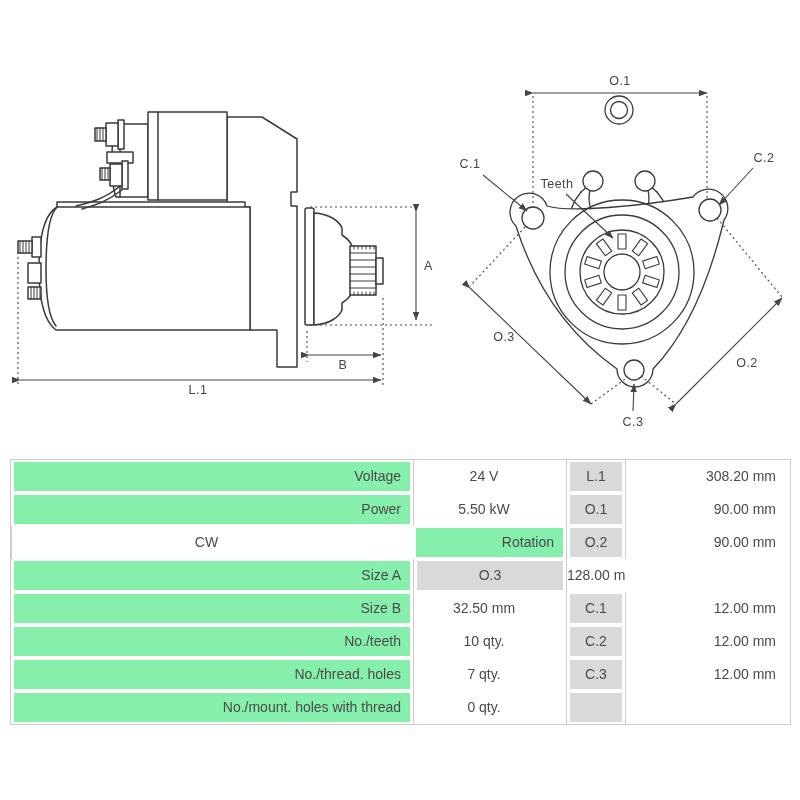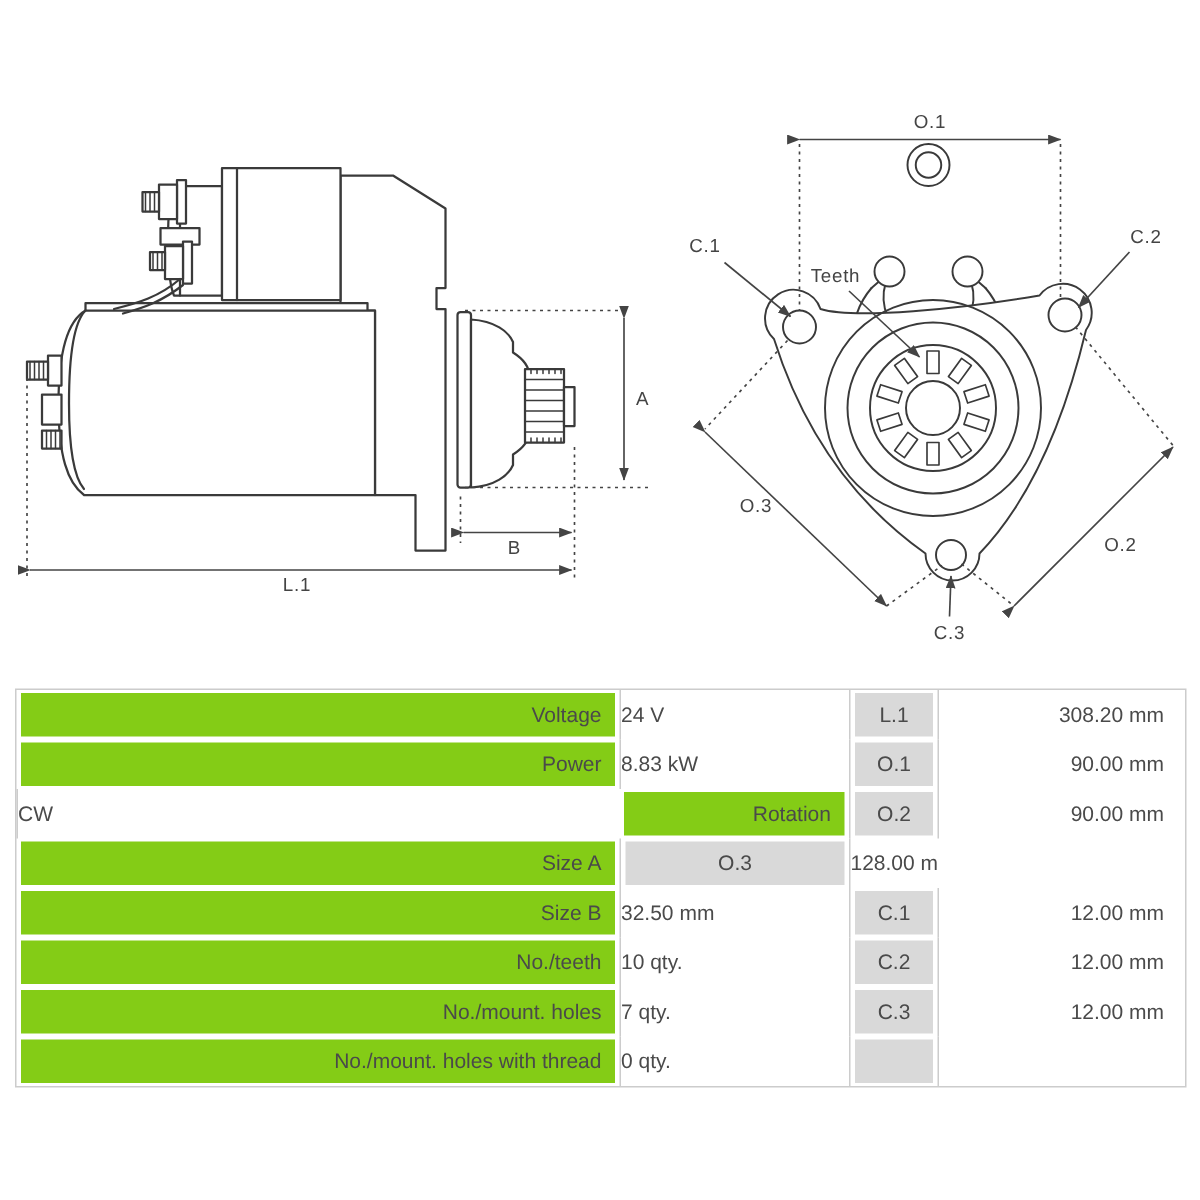--- a/index.html
+++ b/index.html
@@ -25,22 +25,22 @@
     display:grid;
     grid-template-columns:402px 153px 59px 163px;
     height:33px;
   }
   .cell{box-sizing:border-box;height:33px;overflow:hidden;}
   .cell.c2,.cell.c3,.cell.c4{border-left:1px solid #cccccc;}
   .inner{
     height:29px;margin:2px 0;line-height:29px;
     font-size:14px;color:#4a4a4a;white-space:nowrap;
   }
-  .c1 .inner{background:#84cc16;margin:2px 3px;text-align:right;padding-right:9px;}
-  .c2 .inner{text-align:left;padding-right:12px;}
+  .c1 .inner{background:#86efac;margin:2px 3px;text-align:right;padding-right:9px;}
+  .c2 .inner{text-align:center;padding-right:12px;}
   .c3 .inner{background:#d9d9d9;margin:2px 3px;text-align:center;}
   .c4 .inner{text-align:right;padding-right:12px;}
 </style>
 </head>
 <body>
 
 <svg class="drawings" width="800" height="450" viewBox="0 0 800 450">
   <defs>
     <marker id="arr" orient="auto" markerWidth="9" markerHeight="8" refX="7.5" refY="3">
       <path d="M0,0 L8,3 L0,6 Z" fill="#444444" stroke="none"></path>
@@ -166,21 +166,21 @@
     <div class="cell c4">
         <div class="inner">308.20 mm</div>
       </div>
   </div>
 
   <div class="spec-row">
     <div class="cell c1">
         <div class="inner">Power</div>
       </div>
     <div class="cell c2">
-        <div class="inner">8.83 kW</div>
+        <div class="inner">5.50 kW</div>
       </div>
     <div class="cell c3">
         <div class="inner">O.1</div>
       </div>
     <div class="cell c4">
         <div class="inner">90.00 mm</div>
       </div>
   </div>
 
   <div class="spec-row">
@@ -235,21 +235,21 @@
     <div class="cell c3">
         <div class="inner">C.2</div>
       </div>
     <div class="cell c4">
         <div class="inner">12.00 mm</div>
       </div>
   </div>
 
   <div class="spec-row">
     <div class="cell c1">
-        <div class="inner">No./mount. holes</div>
+        <div class="inner">No./thread. holes</div>
       </div>
     <div class="cell c2">
         <div class="inner">7 qty.</div>
       </div>
     <div class="cell c3">
         <div class="inner">C.3</div>
       </div>
     <div class="cell c4">
         <div class="inner">12.00 mm</div>
       </div>

